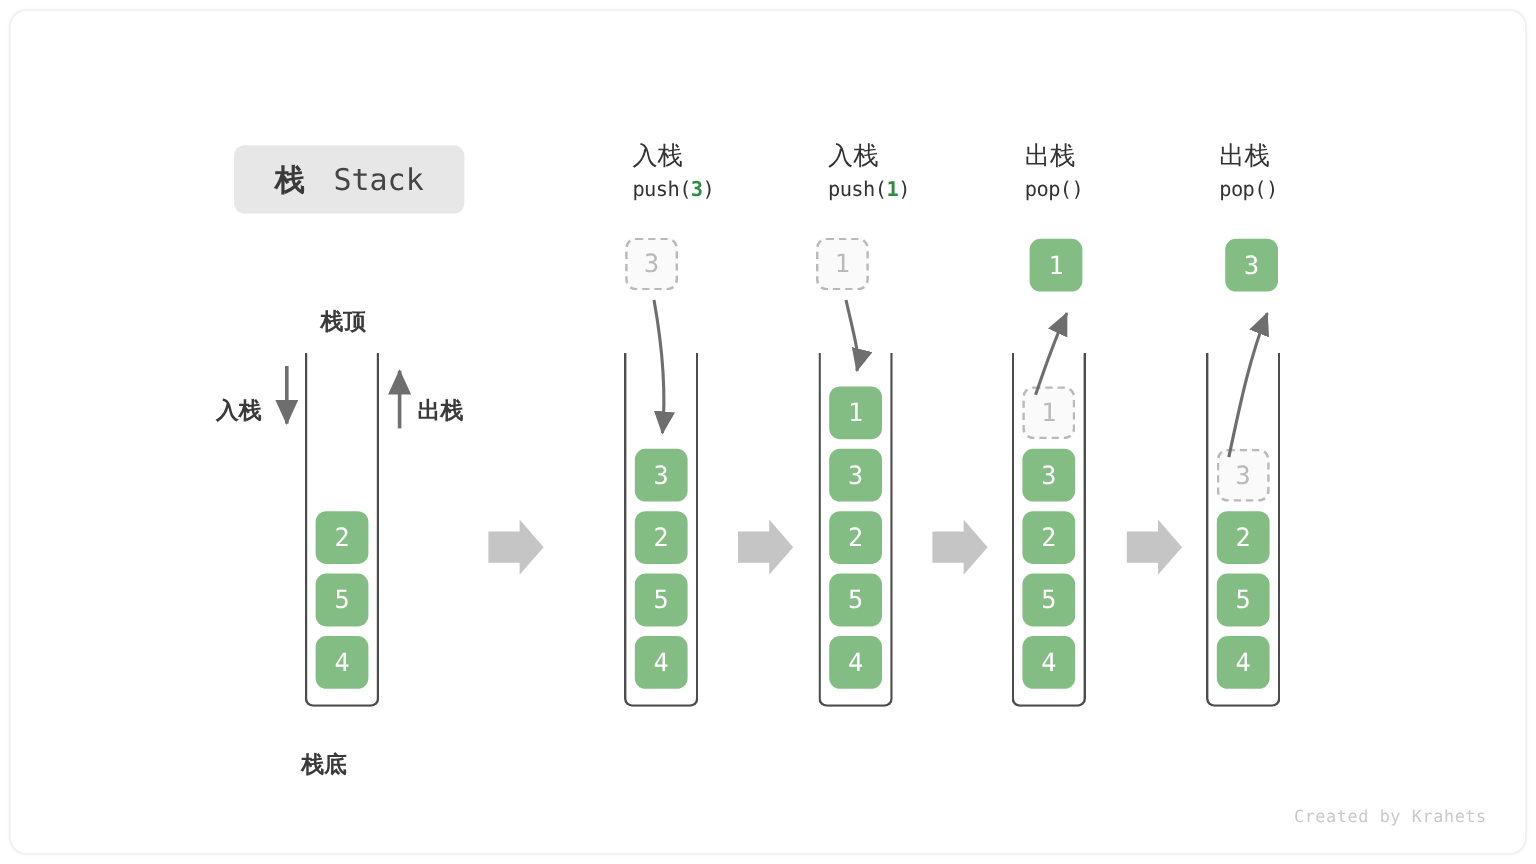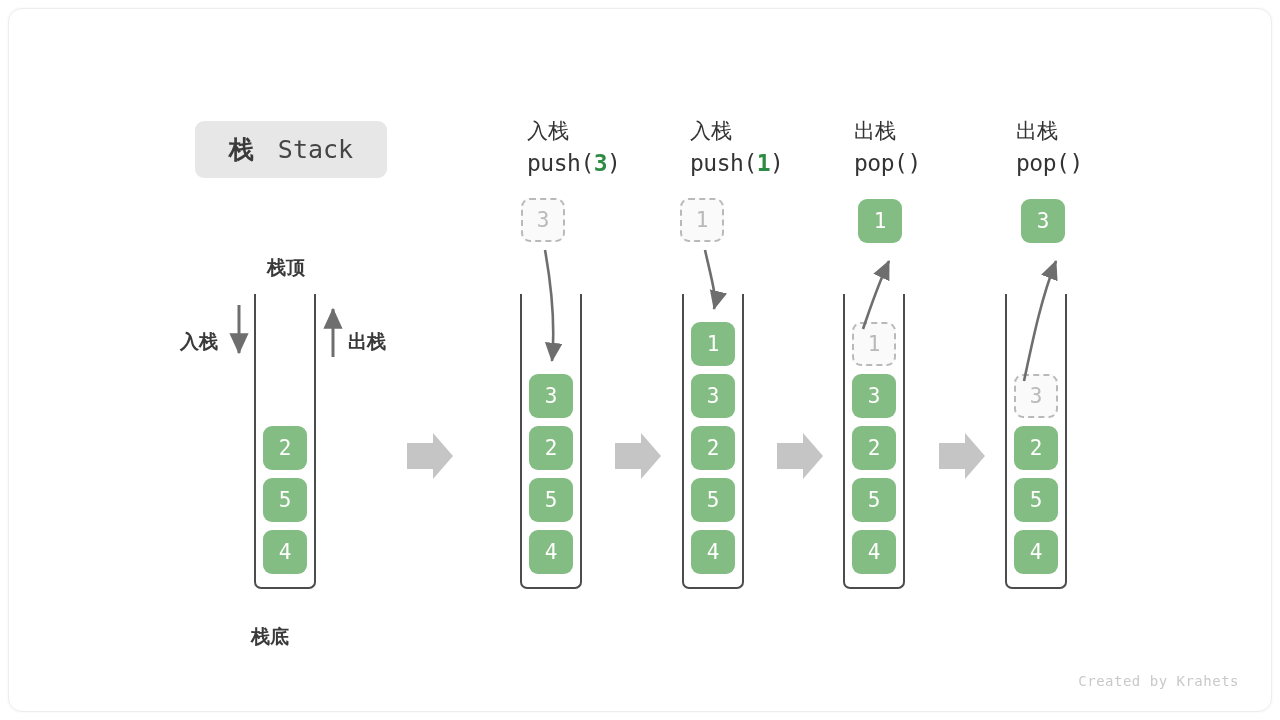--- a/index.html
+++ b/index.html
@@ -70,21 +70,21 @@
     white-space: nowrap;
     line-height: 1.48;
   }
   .col-head .cn {
     font-size: 21px;
     color: #333333;
     display: block;
   }
   .col-head .code {
     font-family: "DejaVu Sans Mono", monospace;
-    font-size: 23px;
+    font-size: 17px;
     color: #333333;
     display: block;
     letter-spacing: -0.5px;
   }
   .col-head .code .arg {
     color: #2e8b43;
     font-weight: bold;
   }
 
   

